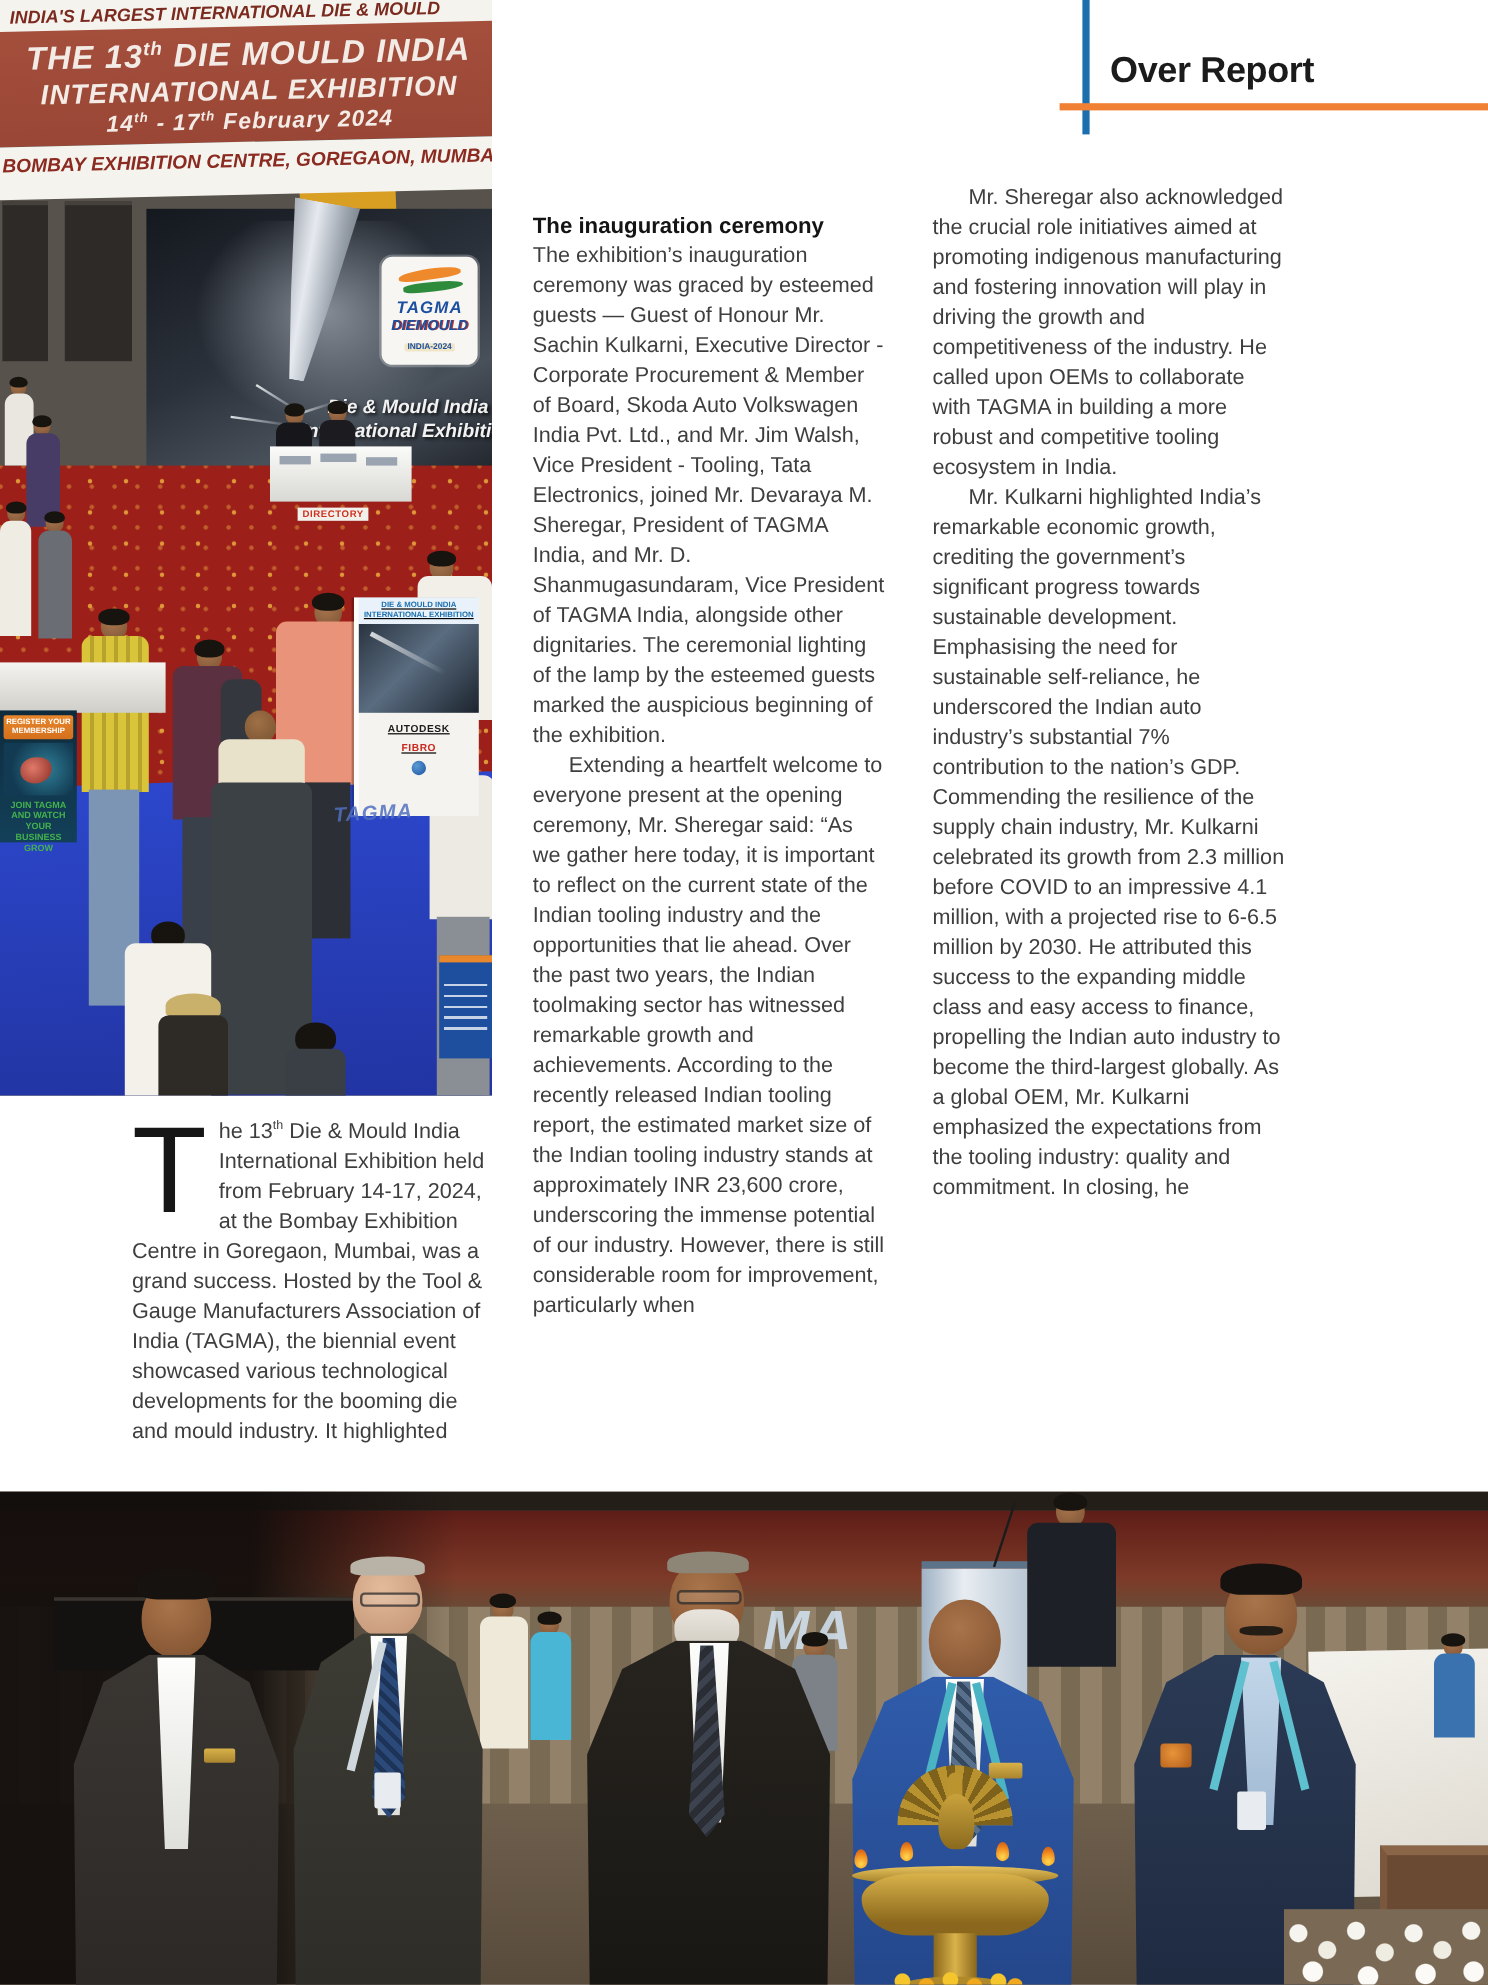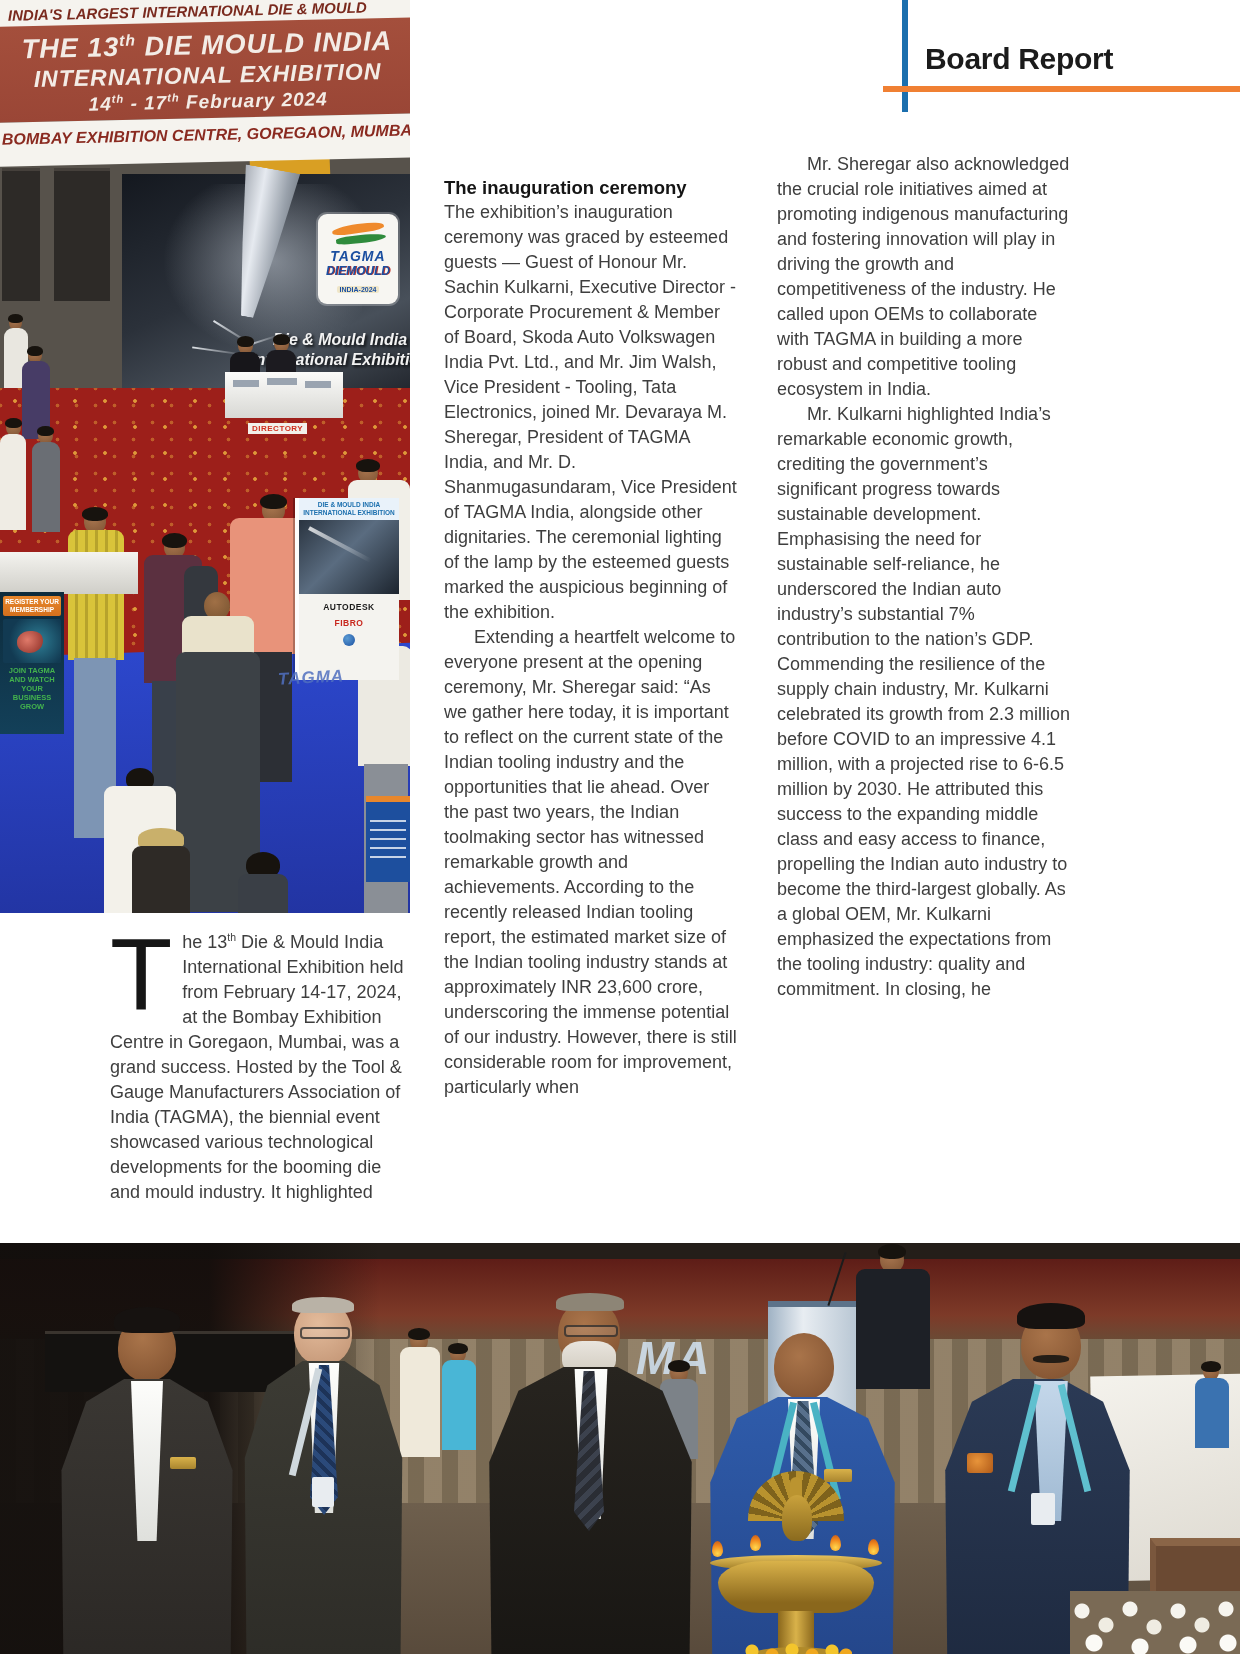--- a/index.html
+++ b/index.html
@@ -42,26 +42,26 @@
   .logo-brand{margin-top:34px;font-size:14px;font-weight:700;font-style:italic;color:#1b4fa0;letter-spacing:1px;}
   .logo-name{font-size:12px;font-weight:700;font-style:italic;color:#1b4fa0;text-shadow:1px 0 #c03024;}
   .logo-ed{font-size:7px;font-weight:700;color:#1b4fa0;background:#efe6c8;display:inline-block;padding:0 3px;border-radius:2px;}
   .bb-text{left:240px;top:330px;width:200px;color:#f2f2f2;font-weight:700;font-style:italic;font-size:16px;line-height:20px;text-align:center;text-shadow:2px 2px 3px rgba(0,0,0,.8);white-space:nowrap;}
   .carpet-red{left:0;top:388px;width:410px;height:272px;background-color:#9d1f1a;background-image:radial-gradient(circle,rgba(233,172,62,.85) 1.5px,transparent 2.2px),radial-gradient(circle,rgba(233,172,62,.45) 1.5px,transparent 2.2px);background-size:30px 26px,19px 17px;background-position:0 0,10px 9px;}
   .carpet-blue{left:-10px;top:650px;width:430px;height:270px;background:linear-gradient(180deg,#2c47cc,#2234a2);transform:rotate(-2deg);}
   .counter{left:225px;top:372px;width:118px;height:46px;background:linear-gradient(180deg,#fbfbf9,#d8d8d4);}
   .brochure{position:absolute;background:#9aa4b0;height:7px;}
   .directory{left:248px;top:423px;font-size:8px;font-weight:700;color:#d0301f;letter-spacing:.5px;background:#f2f0ea;padding:1px 4px;}
   .left-table{left:0;top:552px;width:138px;height:42px;background:linear-gradient(180deg,#f4f3ef,#cfcec8);}
-  .left-banner{left:0;top:592px;width:64px;height:142px;background:linear-gradient(180deg,#0d2b3c,#134059);}
+  .left-banner{left:0;top:592px;width:64px;height:110px;background:linear-gradient(180deg,#0d2b3c,#134059);}
   .lb-reg{margin:4px 3px 0 3px;background:linear-gradient(180deg,#e8872c,#d4701d);color:#fff;font-size:6.5px;font-weight:700;text-align:center;padding:2px 0;line-height:8px;border-radius:2px;}
   .lb-img{margin:3px 3px 0 3px;height:44px;background:radial-gradient(circle at 60% 50%,#2e7f96,#123a52 70%);border-radius:2px;position:relative;overflow:hidden;}
   .lb-blob{position:absolute;left:14px;top:12px;width:26px;height:22px;background:radial-gradient(circle at 40% 40%,#e07a6a,#8a2c24);border-radius:50% 40% 55% 45%;}
   .lb-join{margin-top:3px;color:#43b24d;font-size:7.5px;font-weight:700;text-align:center;line-height:9px;}
-  .right-stand{left:295px;top:498px;width:100px;height:182px;background:#f4f3ef;border-left:4px solid #fdfdfc;box-shadow:-2px 0 0 rgba(0,0,0,.25);}
+  .right-stand{left:295px;top:498px;width:100px;height:182px;background:#f4f3ef;border-left:4px solid #fdfdfc;box-shadow:-2px 0 0 rgba(0,0,0,.25);text-decoration:underline;}
   .rs-head{background:#e9f2fa;color:#1b6fae;font-size:6.5px;font-weight:700;text-align:center;line-height:8px;padding:3px 0;}
   .rs-img{height:74px;background:linear-gradient(135deg,#2a3440,#5a6c80 45%,#1c242e);position:relative;overflow:hidden;}
   .rs-streak{position:absolute;left:10px;top:6px;width:70px;height:4px;background:linear-gradient(90deg,rgba(255,255,255,.8),transparent);transform:rotate(28deg);transform-origin:left;}
   .rs-logo1{font-size:8.5px;font-weight:700;color:#1c1c1c;text-align:center;margin-top:8px;letter-spacing:.5px;}
   .rs-logo2{font-size:8.5px;font-weight:700;color:#c8281e;text-align:center;margin-top:6px;letter-spacing:.5px;}
   .rs-dot{width:12px;height:12px;border-radius:50%;background:radial-gradient(circle at 35% 35%,#5a9bd4,#1b4fa0);margin:6px auto 0 auto;}
   .tagma-mark{left:278px;top:668px;font-size:17px;font-weight:700;font-style:italic;color:rgba(80,110,190,.85);transform:rotate(-3deg);letter-spacing:1px;}
   .blue-panel{left:366px;top:796px;width:44px;height:80px;background:#1d4f9e;border-top:6px solid #e8872c;background-image:repeating-linear-gradient(180deg,rgba(255,255,255,.75) 0 2px,transparent 2px 9px);background-position:4px 18px;background-size:36px 40px;background-repeat:no-repeat;}
 
   .fig{position:absolute;}
@@ -265,21 +265,21 @@
     <div class="abs pt-banner">
       <div class="pt-b1"><span>THE 13</span><sup>th</sup><span> DIE MOULD INDIA</span></div>
       <div class="pt-b2">INTERNATIONAL EXHIBITION</div>
       <div class="pt-b3"><span>14</span><sup>th</sup><span> - 17</span><sup>th</sup><span> February 2024</span></div>
     </div>
     <div class="abs pt-strip pt-strip-bot">BOMBAY EXHIBITION CENTRE, GOREGAON, MUMBAI</div>
   </div>
 
   <div class="abs hdr-vline"></div>
   <div class="abs hdr-hline"></div>
-  <div class="abs hdr-title">Board Report</div>
+  <div class="abs hdr-title">Over Report</div>
 
   <div class="col" style="left:110px;top:930px;">
     <p><span class="dropcap">T</span><span>he 13</span><sup>th</sup><span> Die &amp; Mould India International Exhibition held from February 14-17, 2024, at the Bombay Exhibition Centre in Goregaon, Mumbai, was a grand success. Hosted by the Tool &amp; Gauge Manufacturers Association of India (TAGMA), the biennial event showcased various technological developments for the booming die and mould industry. It highlighted</span></p>
   </div>
 
   <div class="col" style="left:444px;top:152px;">
     <h3>The inauguration ceremony</h3>
     <p>The exhibition’s inauguration ceremony was graced by esteemed guests — Guest of Honour Mr. Sachin Kulkarni, Executive Director - Corporate Procurement &amp; Member of Board, Skoda Auto Volkswagen India Pvt. Ltd., and Mr. Jim Walsh, Vice President - Tooling, Tata Electronics, joined Mr. Devaraya M. Sheregar, President of TAGMA India, and Mr. D. Shanmugasundaram, Vice President of TAGMA India, alongside other dignitaries. The ceremonial lighting of the lamp by the esteemed guests marked the auspicious beginning of the exhibition.</p>
     <p class="ind">Extending a heartfelt welcome to everyone present at the opening ceremony, Mr. Sheregar said: “As we gather here today, it is important to reflect on the current state of the Indian tooling industry and the opportunities that lie ahead. Over the past two years, the Indian toolmaking sector has witnessed remarkable growth and achievements. According to the recently released Indian tooling report, the estimated market size of the Indian tooling industry stands at approximately INR 23,600 crore, underscoring the immense potential of our industry. However, there is still considerable room for improvement, particularly when</p>
   </div>

